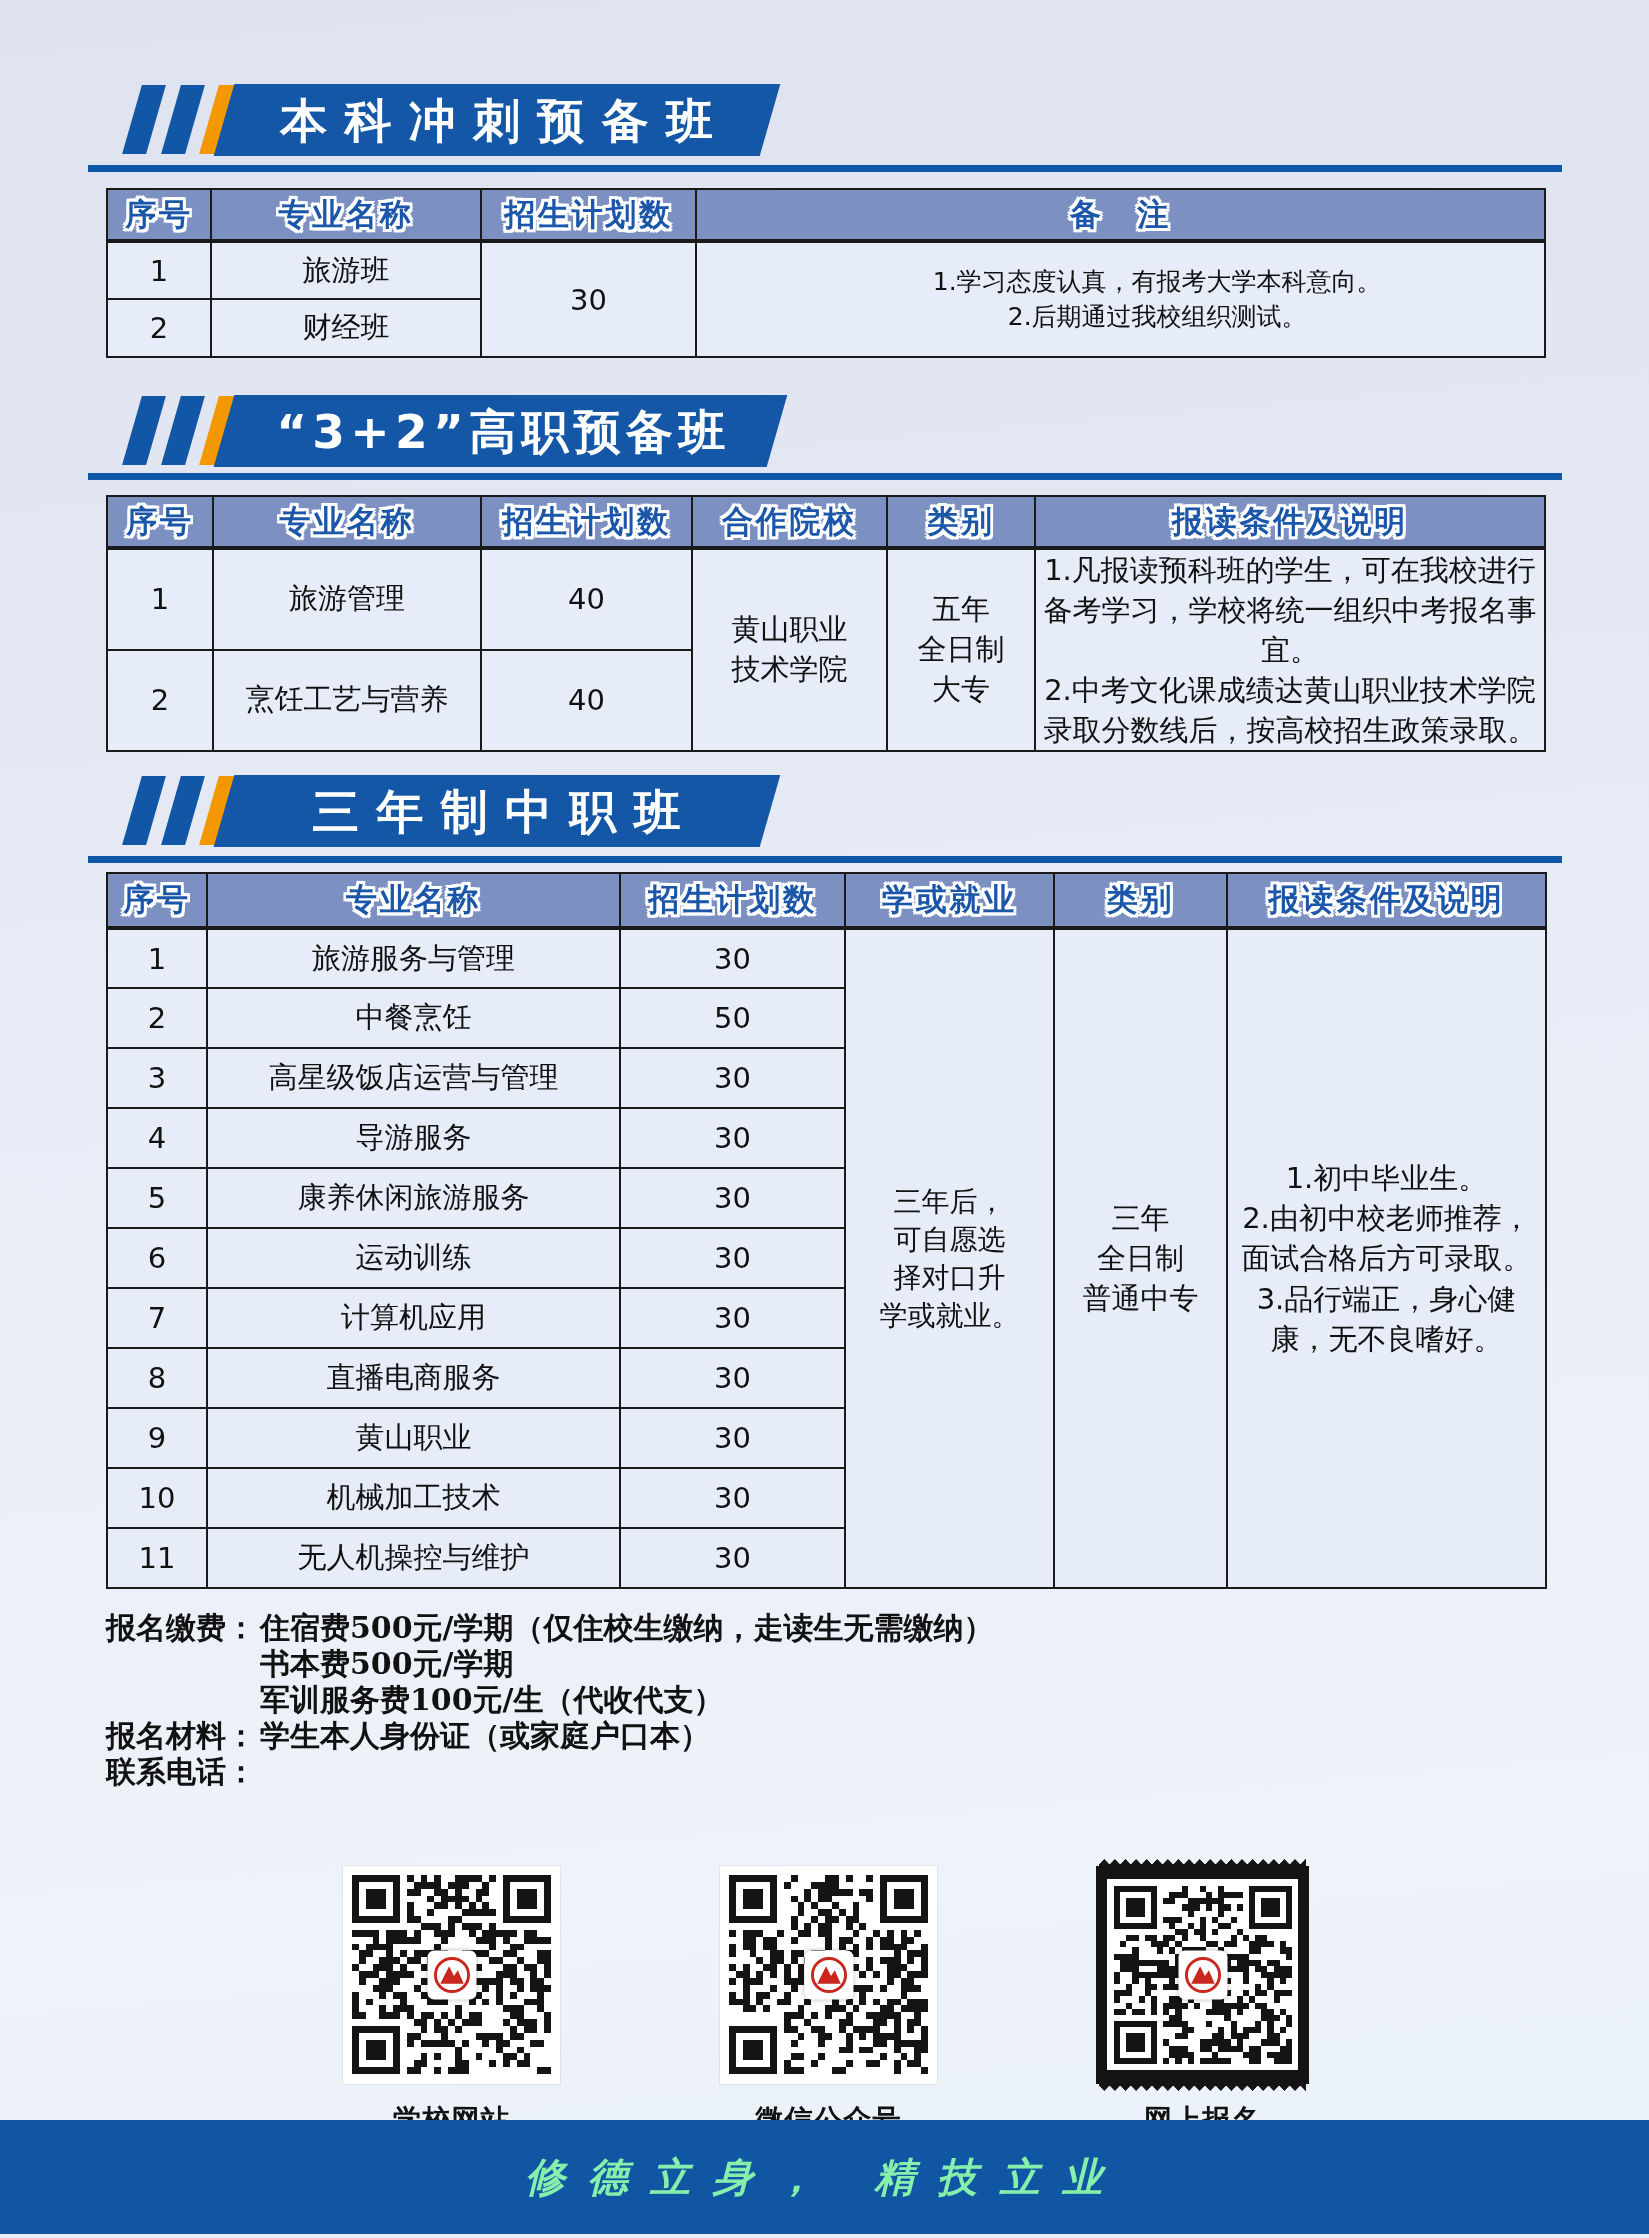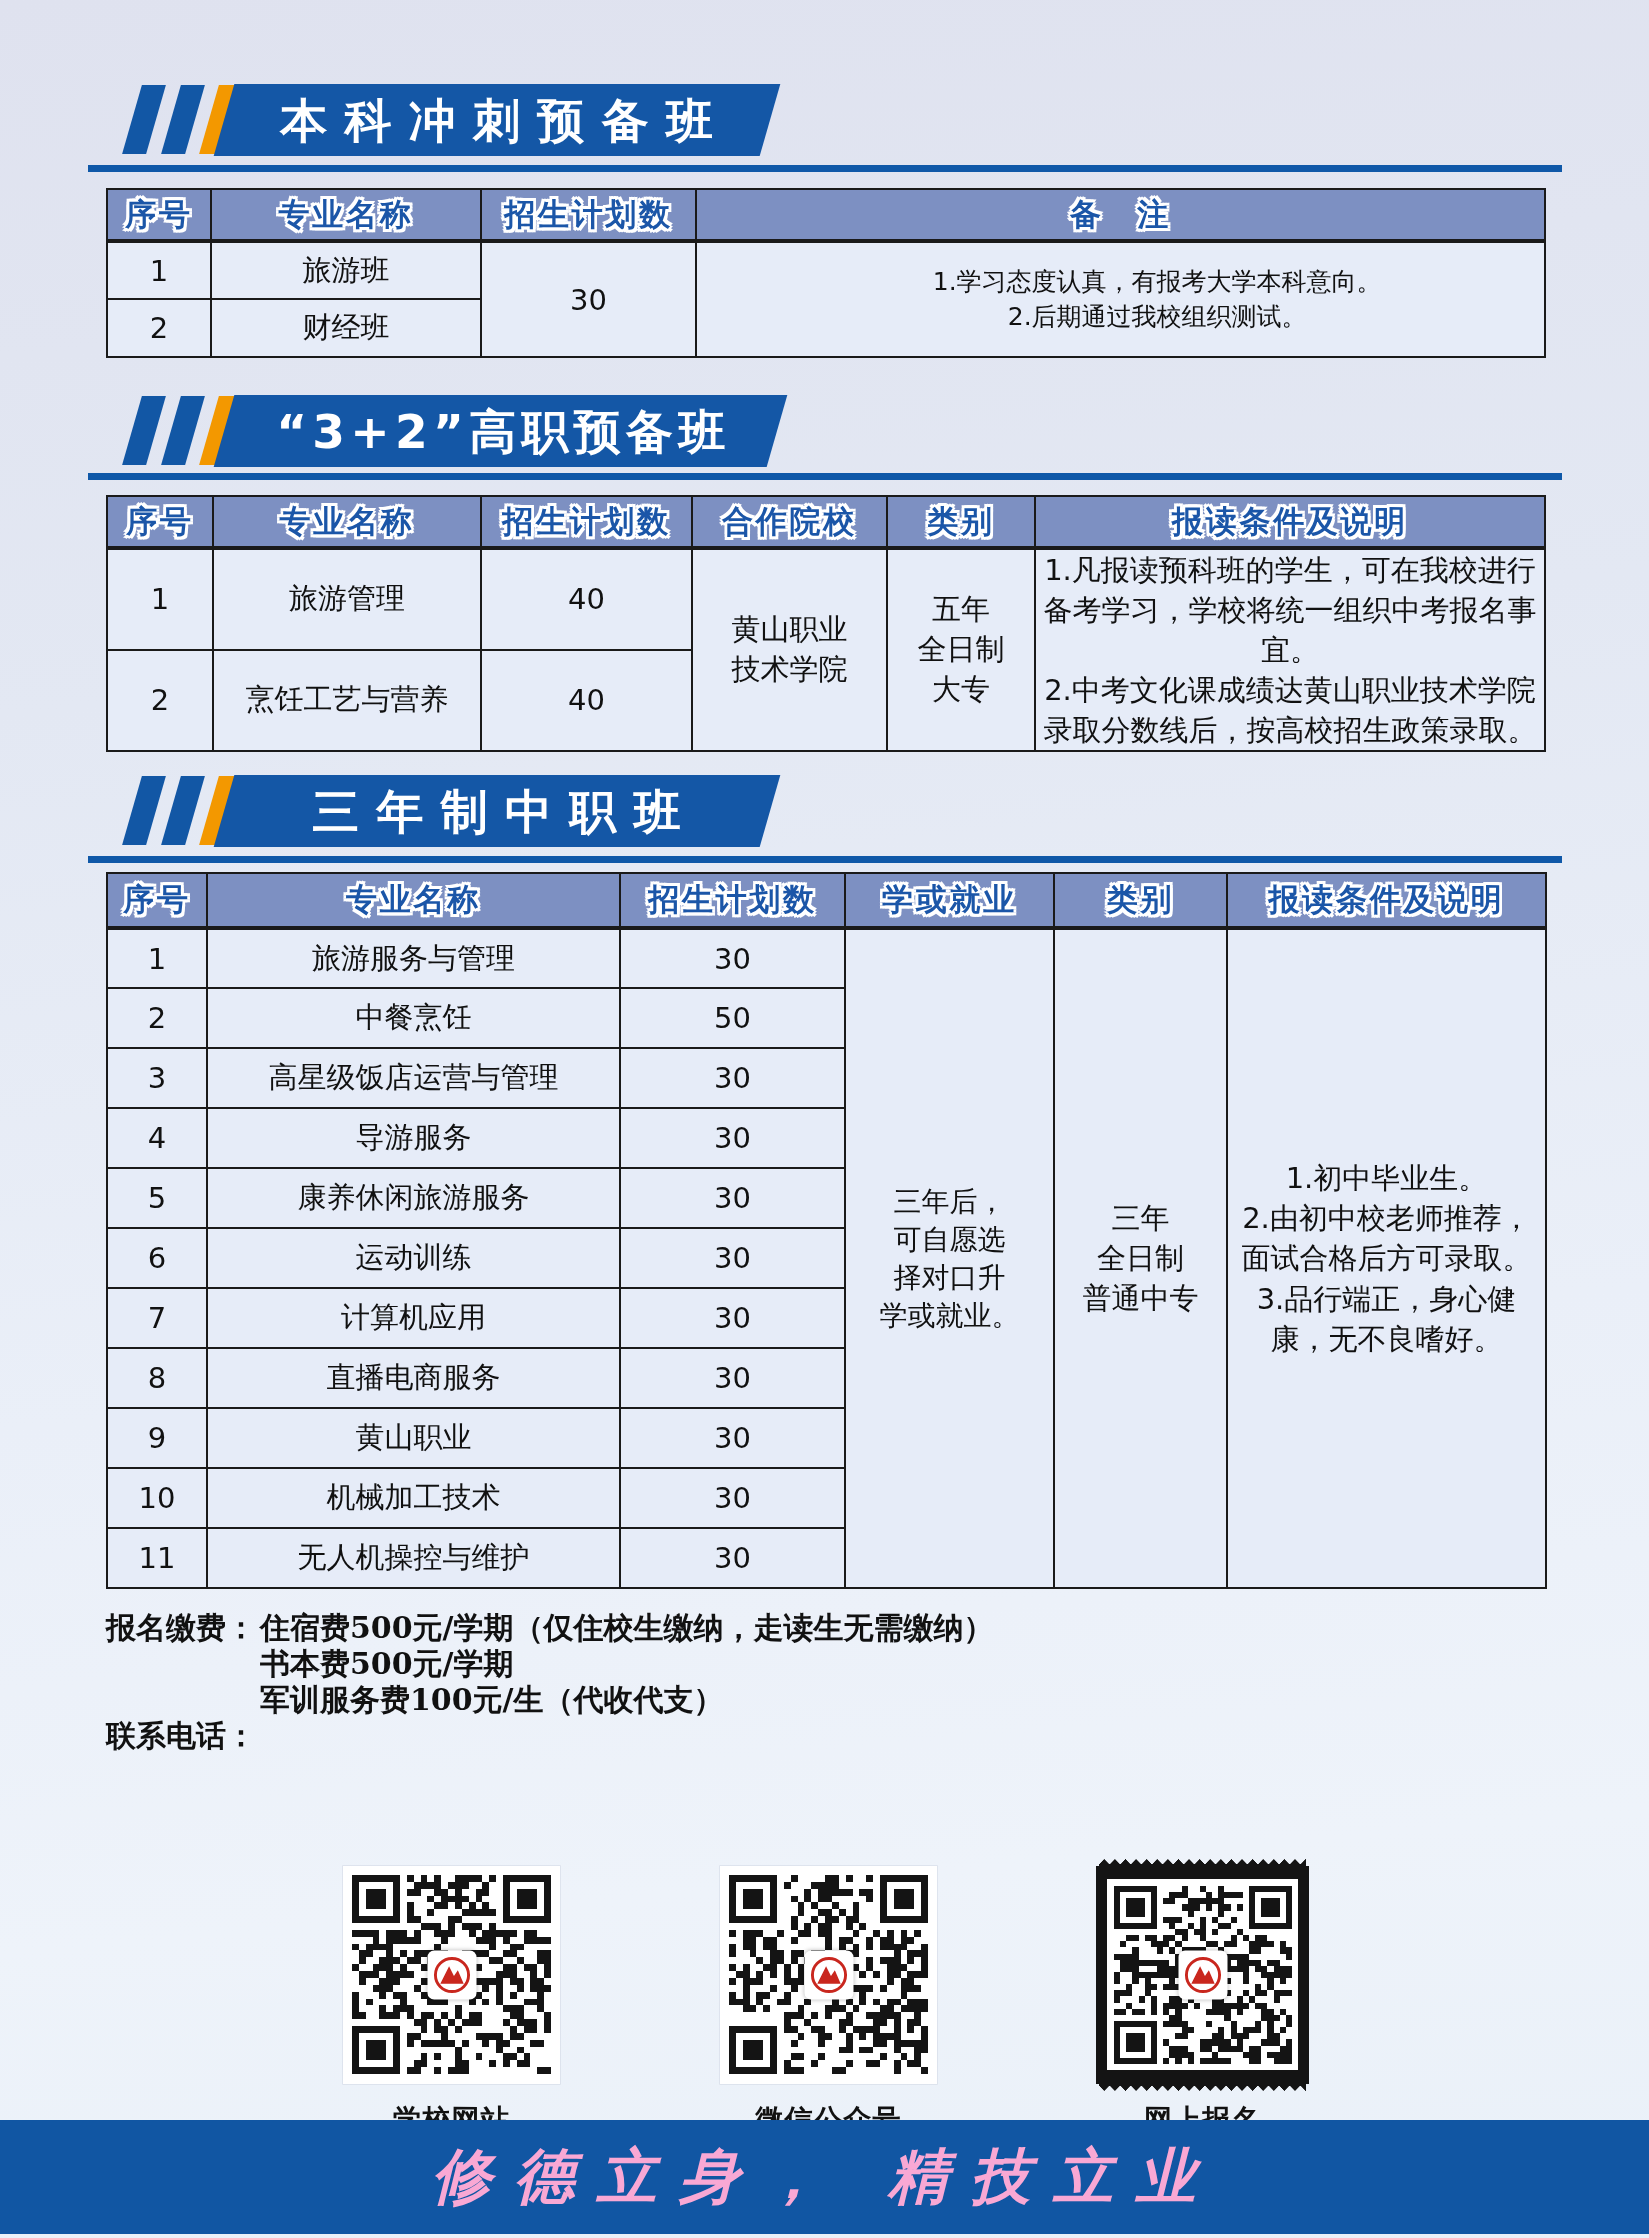--- a/index.html
+++ b/index.html
@@ -121,21 +121,21 @@
   .stamp .qr-box { box-shadow:none; padding:6.6px; width:178px; height:178px; }
   .stamp .qr-grid { width:178px; height:178px; }
 
   
   .footer {
     position:absolute; left:0; top:2120px; width:1650px; height:114px;
     background:#1156a3;
     display:flex; align-items:center; justify-content:center;
   }
   .footer .slogan {
-    color:#f9a8d4; font-size:60px; font-weight:bold; font-style:italic;
+    color:#86efac; font-size:40px; font-weight:bold; font-style:italic;
     font-family:"DejaVu Serif", "Liberation Serif", serif;
     letter-spacing:22.6px; white-space:nowrap;
   }
 </style>
 </head>
 <body>
 
 <div class="page">
 
   <div class="sec-header" style="top:85px;">
@@ -325,20 +325,24 @@
       </tr>
     </tbody>
   </table>
 
   <div class="info-block">
     <div class="info-row">
       <span class="info-label">报名缴费：</span>
       <span class="info-text preline">住宿费500元/学期（仅住校生缴纳，走读生无需缴纳）
 书本费500元/学期
 军训服务费100元/生（代收代支）</span>
+    </div>
+    <div class="info-row">
+      <span class="info-label">报名材料：</span>
+      <span class="info-text preline">学生本人身份证（或家庭户口本）</span>
     </div>
     <div class="info-row">
       <span class="info-label">联系电话：</span>
     </div>
   </div>
 
   <div class="qr-item" style="left:340px; top:1866px;">
     <div class="qr-box">
       <div class="qr-grid"><svg xmlns="http://www.w3.org/2000/svg" viewBox="0 0 29 29" width="100%" height="100%" shape-rendering="crispEdges">
             <rect x="8" y="0" width="1" height="1" fill="#141414"></rect>

